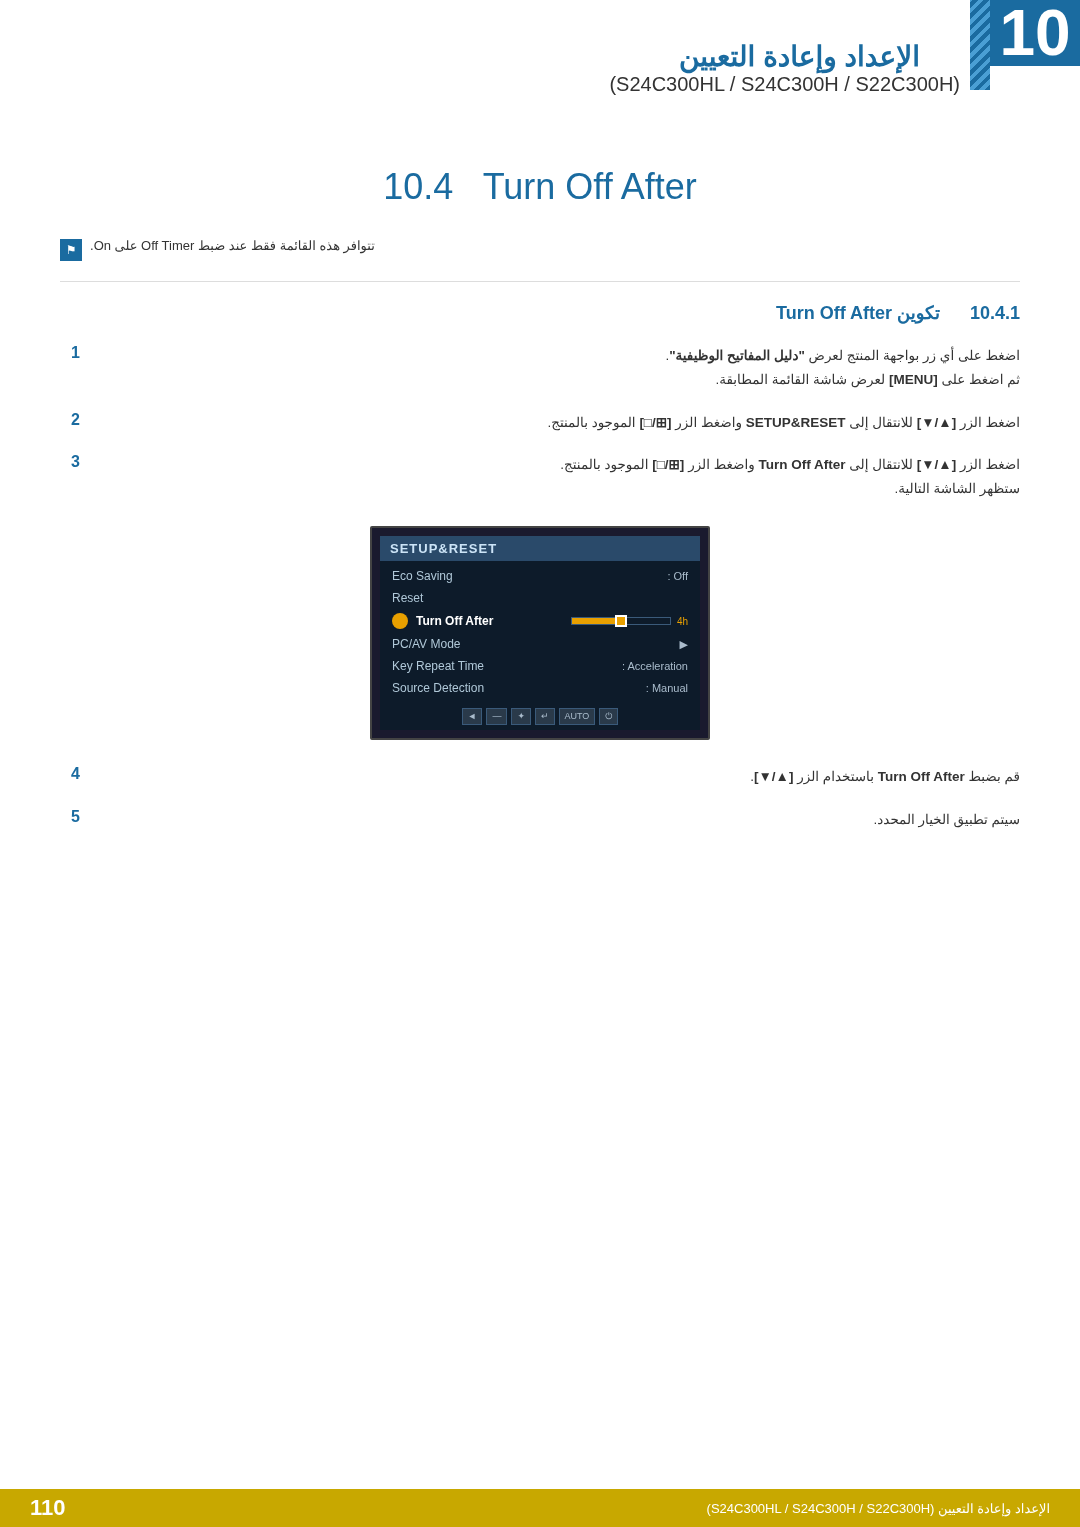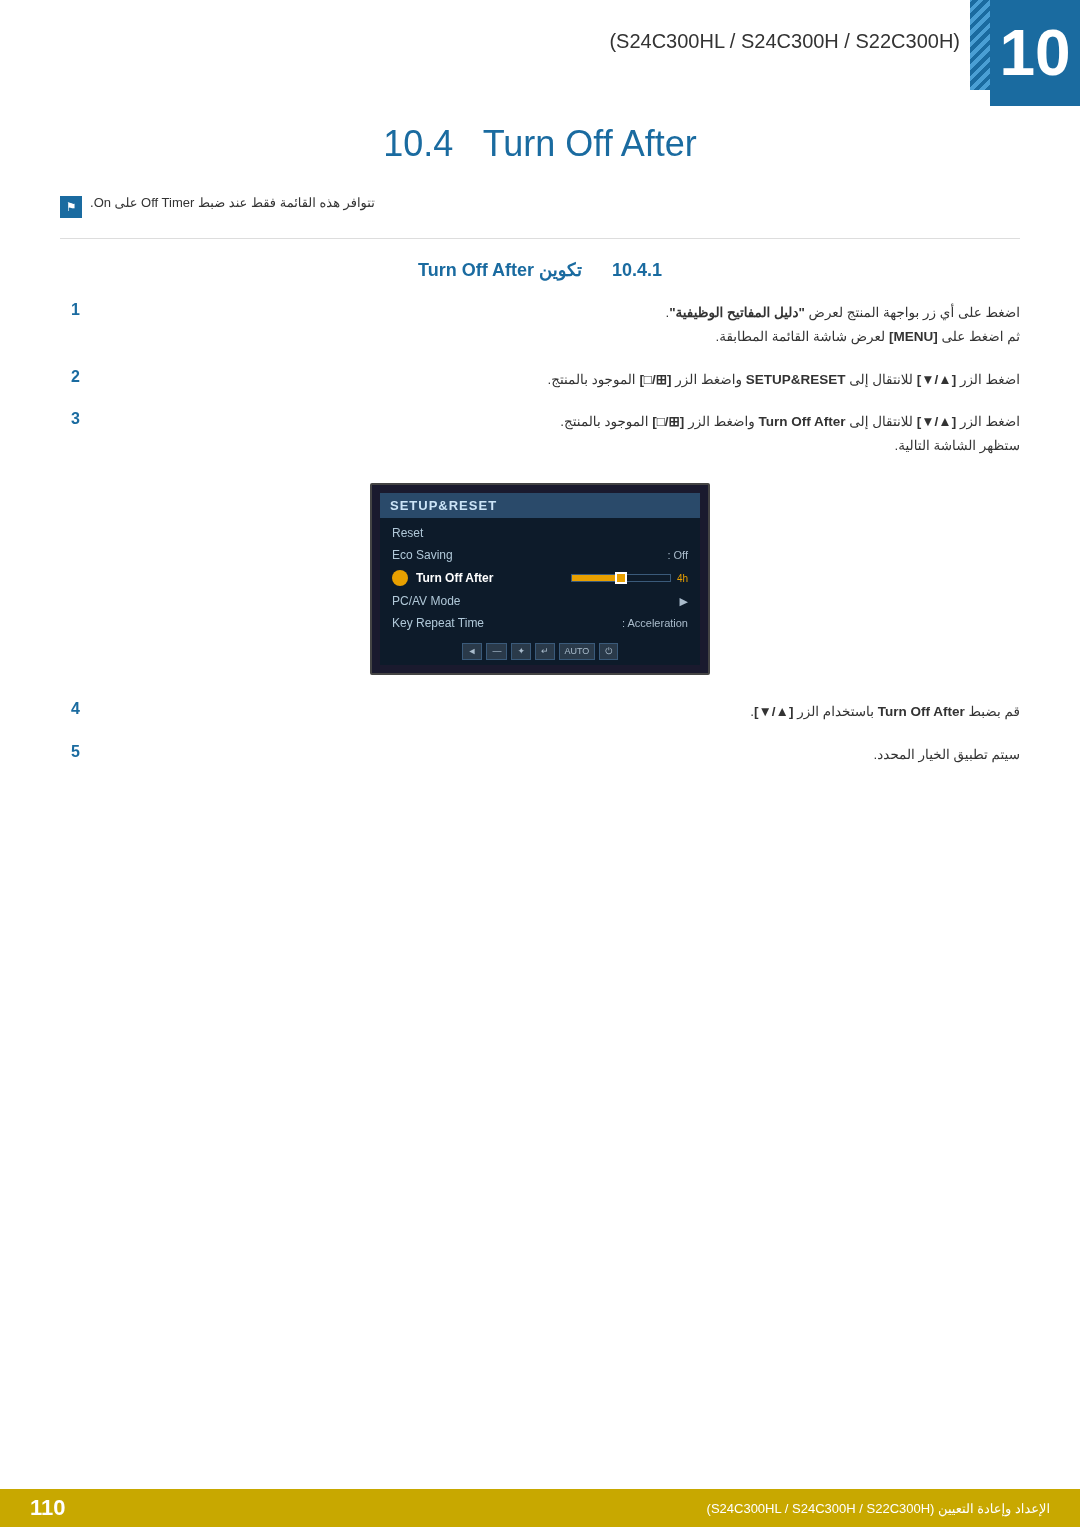--- a/index.html
+++ b/index.html
@@ -18,21 +18,21 @@
       padding: 30px 40px 20px 40px;
       text-align: right;
       direction: rtl;
     }
 
     .header-number {
       position: absolute;
       top: 0;
       right: 0;
       width: 90px;
-      height: 106px;
+      height: 66px;
       background: #1a6ba0;
       color: white;
       font-size: 64px;
       font-weight: bold;
       display: flex;
       align-items: center;
       justify-content: center;
       font-family: Arial, sans-serif;
     }
 
@@ -117,21 +117,21 @@
       font-size: 12px;
       display: flex;
       align-items: center;
       justify-content: center;
       flex-shrink: 0;
       margin-top: 1px;
     }
 
     
     .subsection-title {
-      text-align: center;
+      text-align: right;
       direction: rtl;
       font-size: 18px;
       color: #333;
       margin: 20px 0 20px 0;
       font-weight: bold;
     }
 
     .subsection-title span {
       color: #1a6ba0;
     }
@@ -318,20 +318,21 @@
       border-top: 1px solid #ddd;
       margin: 15px 0;
     }
   </style>
 </head>
 <body>
 
 <div class="header">
   <div class="header-stripe"></div>
   <div class="header-number">10</div>
+  <div class="header-title-arabic">الإعداد وإعادة التعيين</div>
   <div class="header-subtitle">(S24C300HL / S24C300H / S22C300H)</div>
 </div>
 
 <div class="main-content">
 
   <div class="section-title">
     <span>10.4</span>&nbsp;&nbsp;
     <span>Turn Off After</span>
   </div>
 
@@ -371,26 +372,26 @@
     </div>
     <div class="step-number">3</div>
   </div>
 
   <div class="screenshot-container">
     <div class="monitor-screenshot">
       <div class="menu-title-bar">SETUP&amp;RESET</div>
       <div class="menu-items">
 
         <div class="menu-item">
-          <span class="label">Reset</span>
-        </div>
-
-        <div class="menu-item">
           <span class="label">Eco Saving</span>
           <span class="value">: Off</span>
+        </div>
+
+        <div class="menu-item">
+          <span class="label">Reset</span>
         </div>
 
 
         <div class="menu-item active-item">
           <div class="bullet"></div>
           <span class="label">Turn Off After</span>
           <div class="slider-bar-container">
             <div class="slider-bar">
               <div class="slider-fill"></div>
               <div class="slider-thumb"></div>
@@ -402,20 +403,24 @@
         <div class="menu-item">
           <span class="label">PC/AV Mode</span>
           <span class="arrow">▶</span>
         </div>
 
         <div class="menu-item">
           <span class="label">Key Repeat Time</span>
           <span class="value">: Acceleration</span>
         </div>
 
+        <div class="menu-item">
+          <span class="label">Source Detection</span>
+          <span class="value">: Manual</span>
+        </div>
 
       </div>
       <div class="menu-bottom-bar">
         <span class="bottom-btn">◄</span>
         <span class="bottom-btn">—</span>
         <span class="bottom-btn">✦</span>
         <span class="bottom-btn">↵</span>
         <span class="bottom-btn">AUTO</span>
         <span class="bottom-btn">⏻</span>
       </div>

